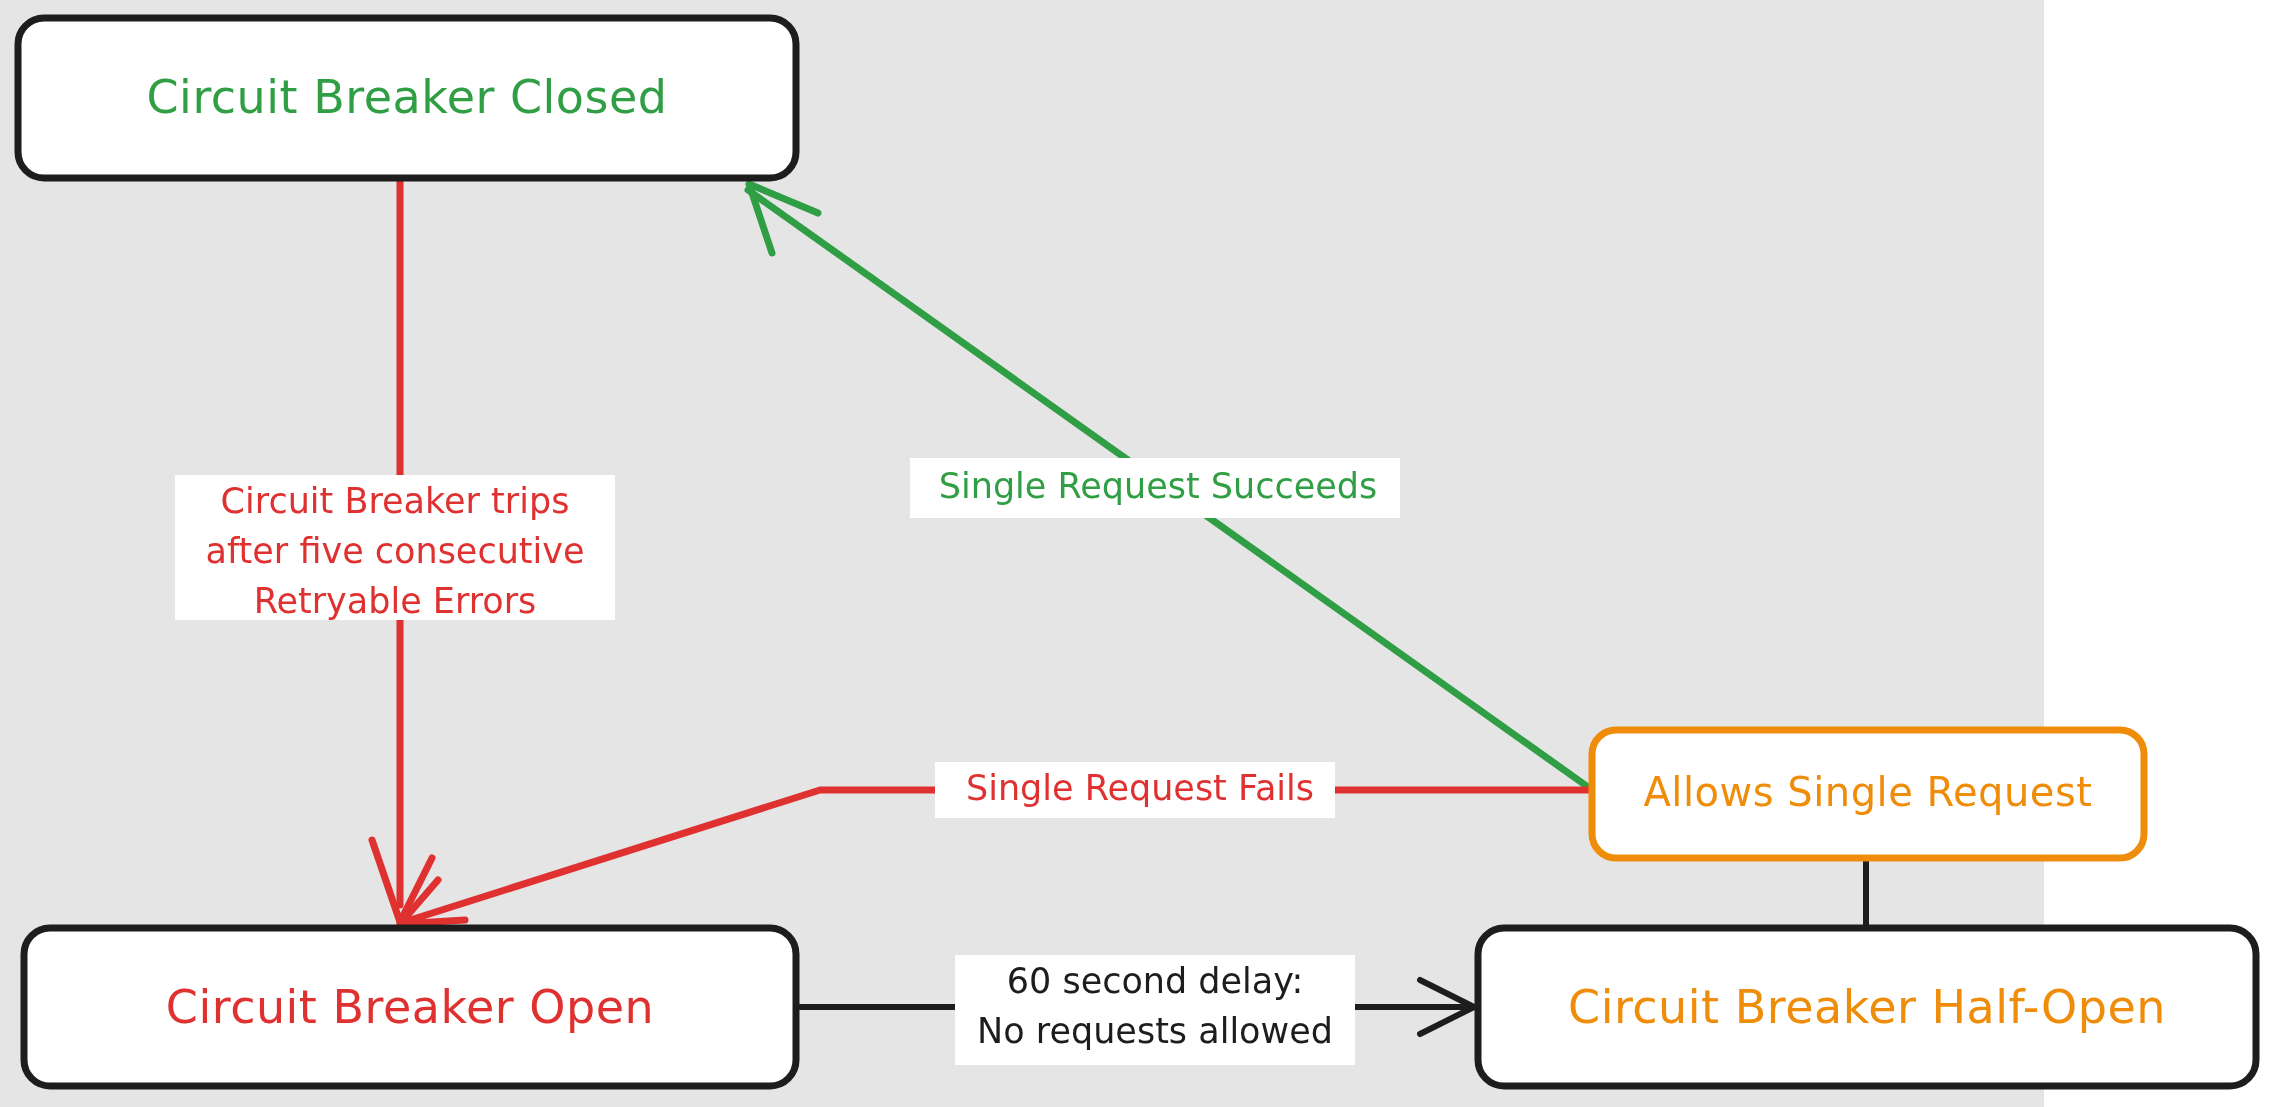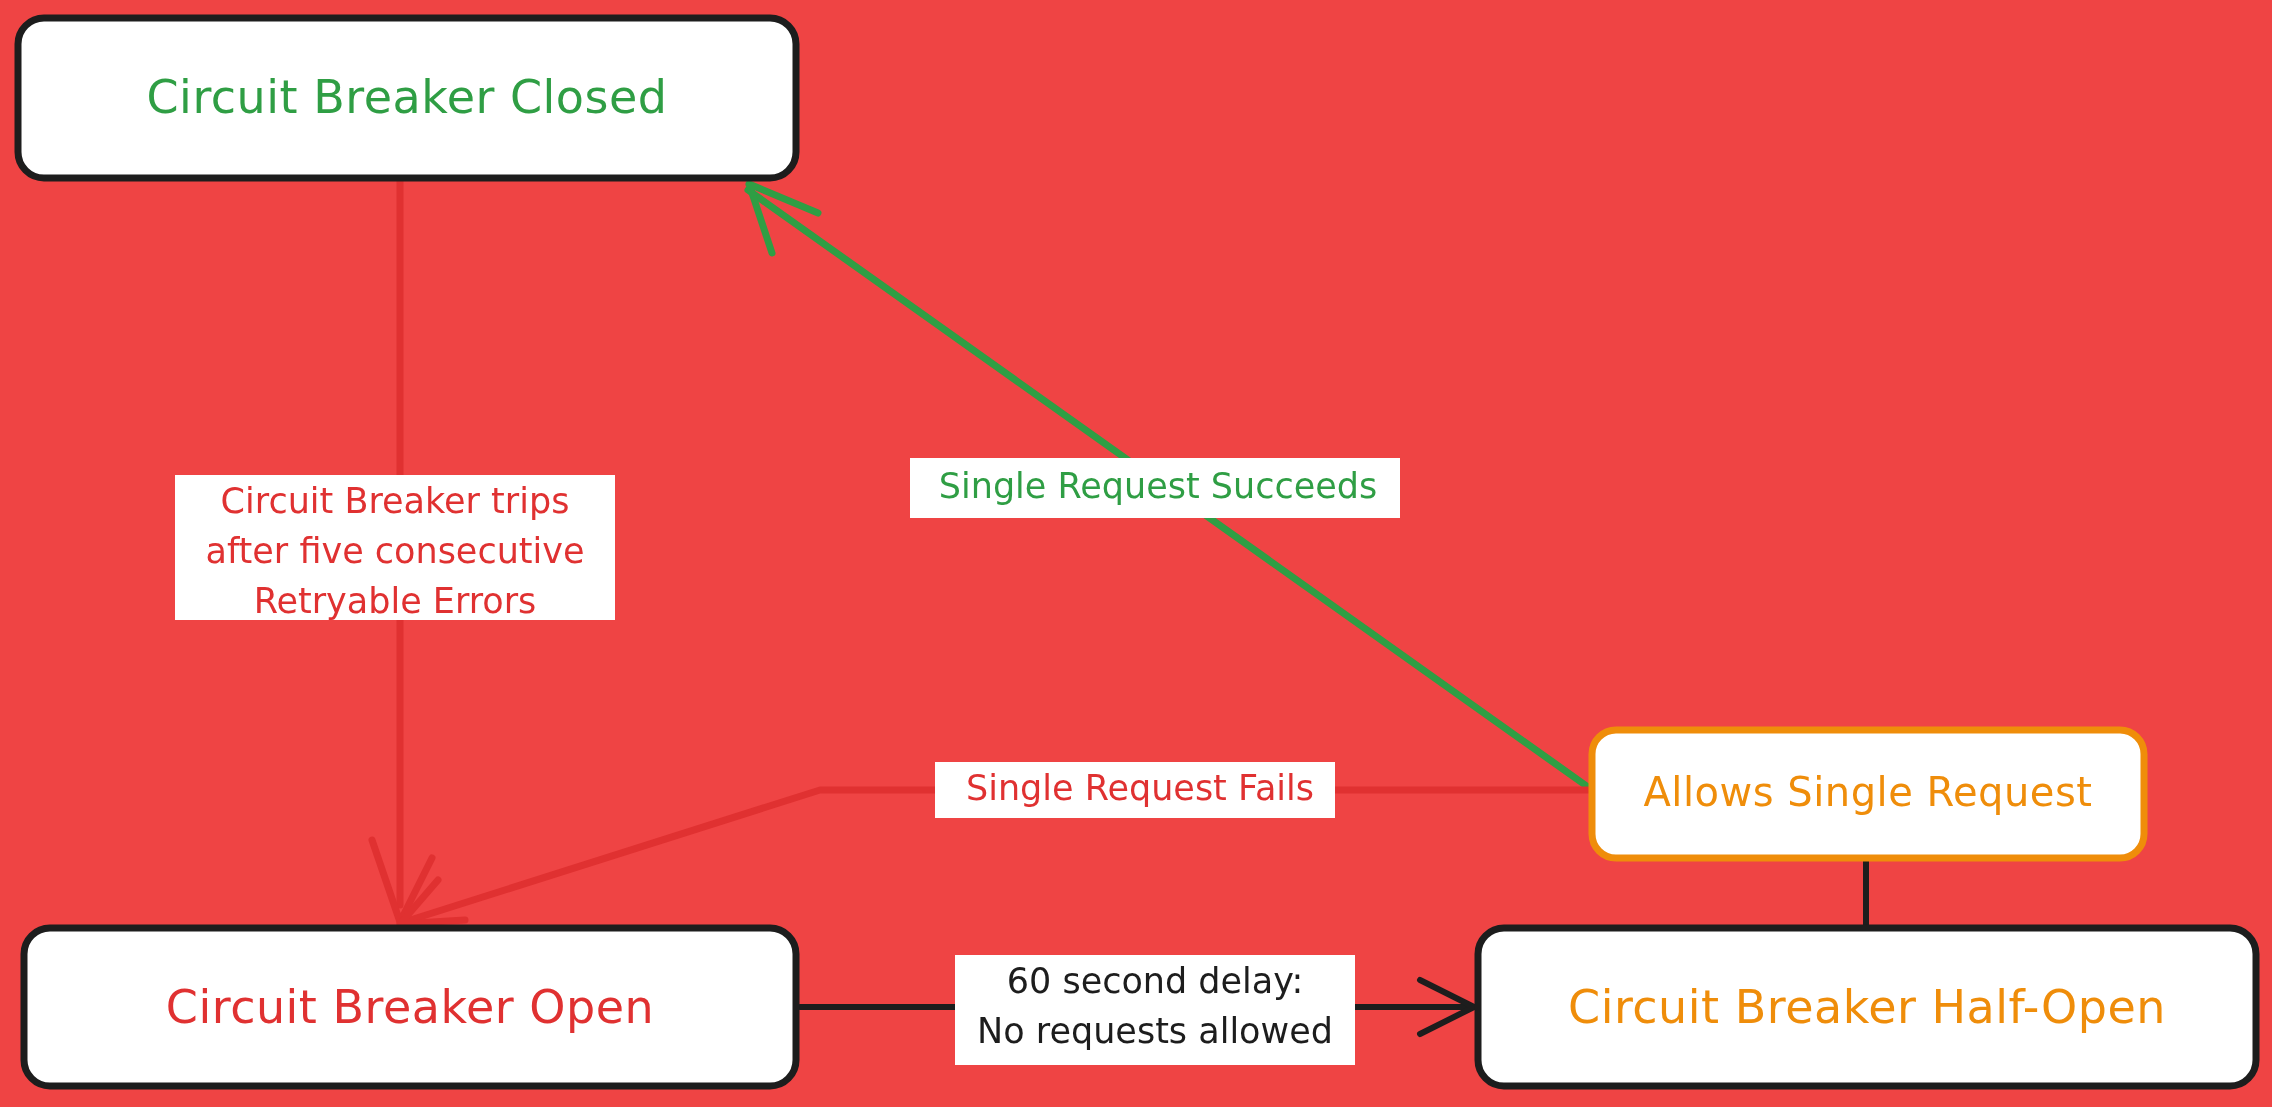--- a/index.html
+++ b/index.html
@@ -8,23 +8,23 @@
     background: #ffffff;
   }
   body {
     width: 2272px;
     height: 1107px;
     overflow: hidden;
     font-family: "DejaVu Sans", sans-serif;
   }
   #diagram-root {
     position: relative;
-    width: 2272px;
+    width: 2044px;
     height: 1107px;
-    background: #ef4444;
+    background: #e5e5e5;
   }
   svg#diagram-svg {
     position: absolute;
     top: 0;
     left: 0;
     width: 2272px;
     height: 1107px;
   }
   .node-box {
     fill: #ffffff;

